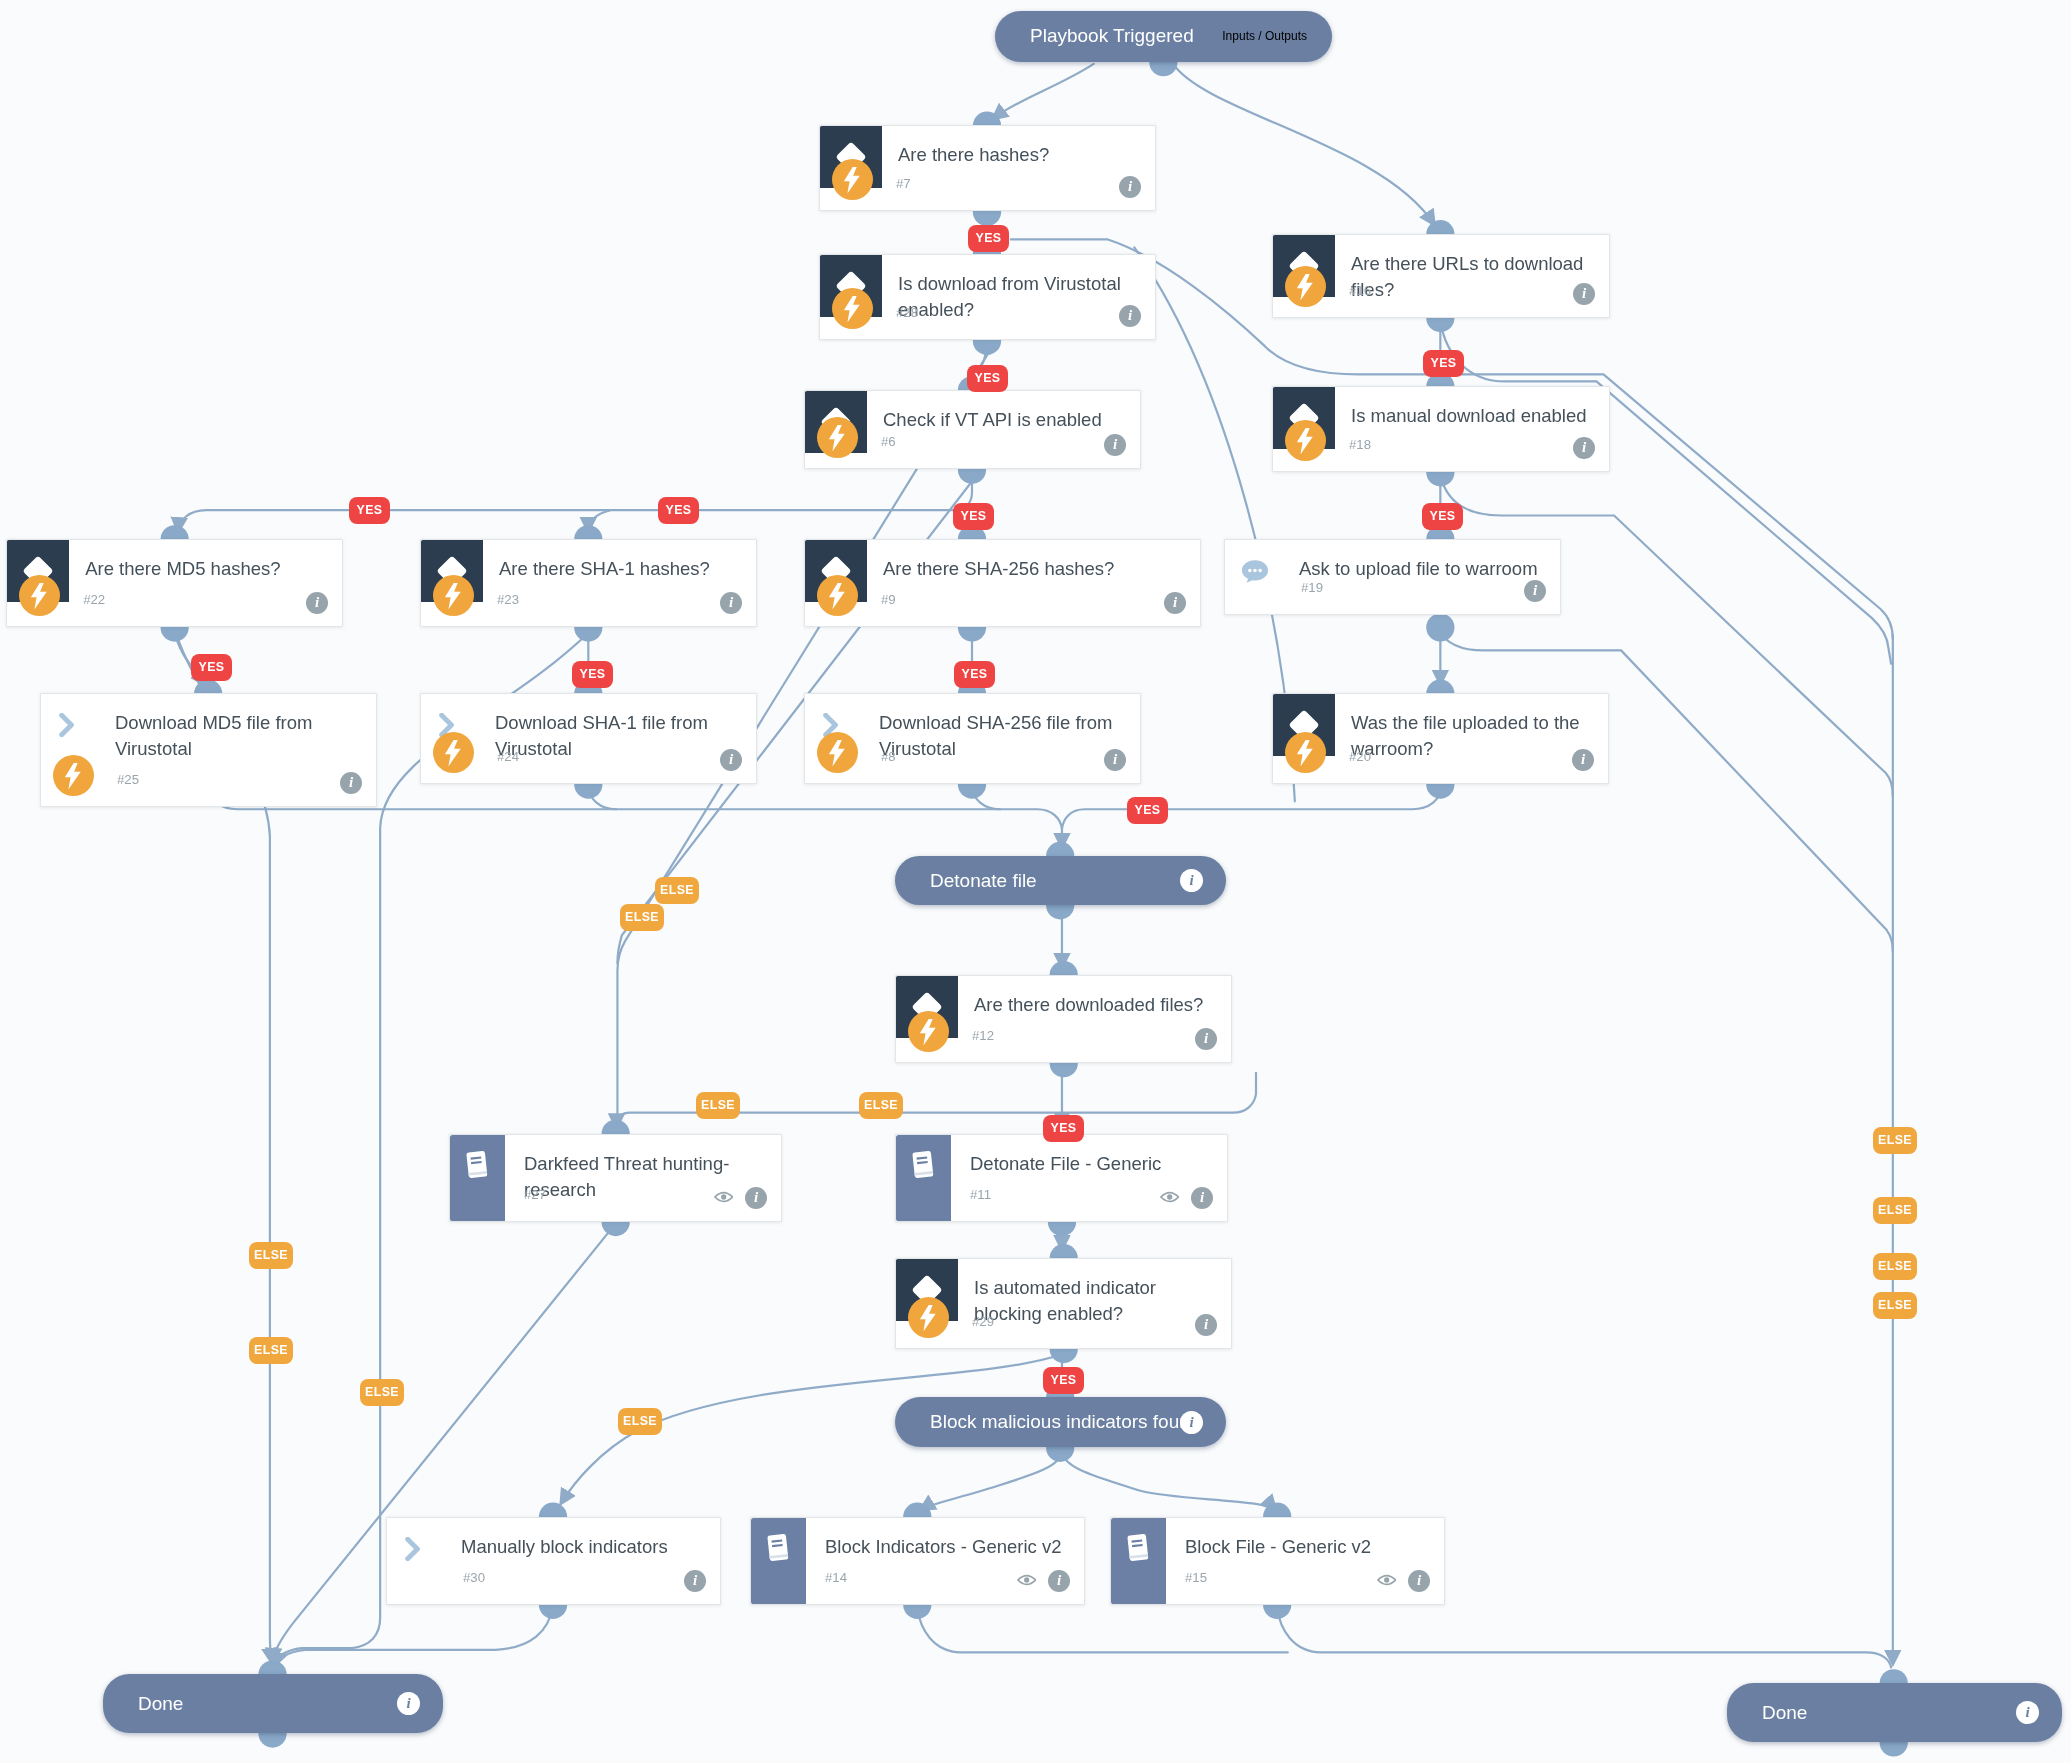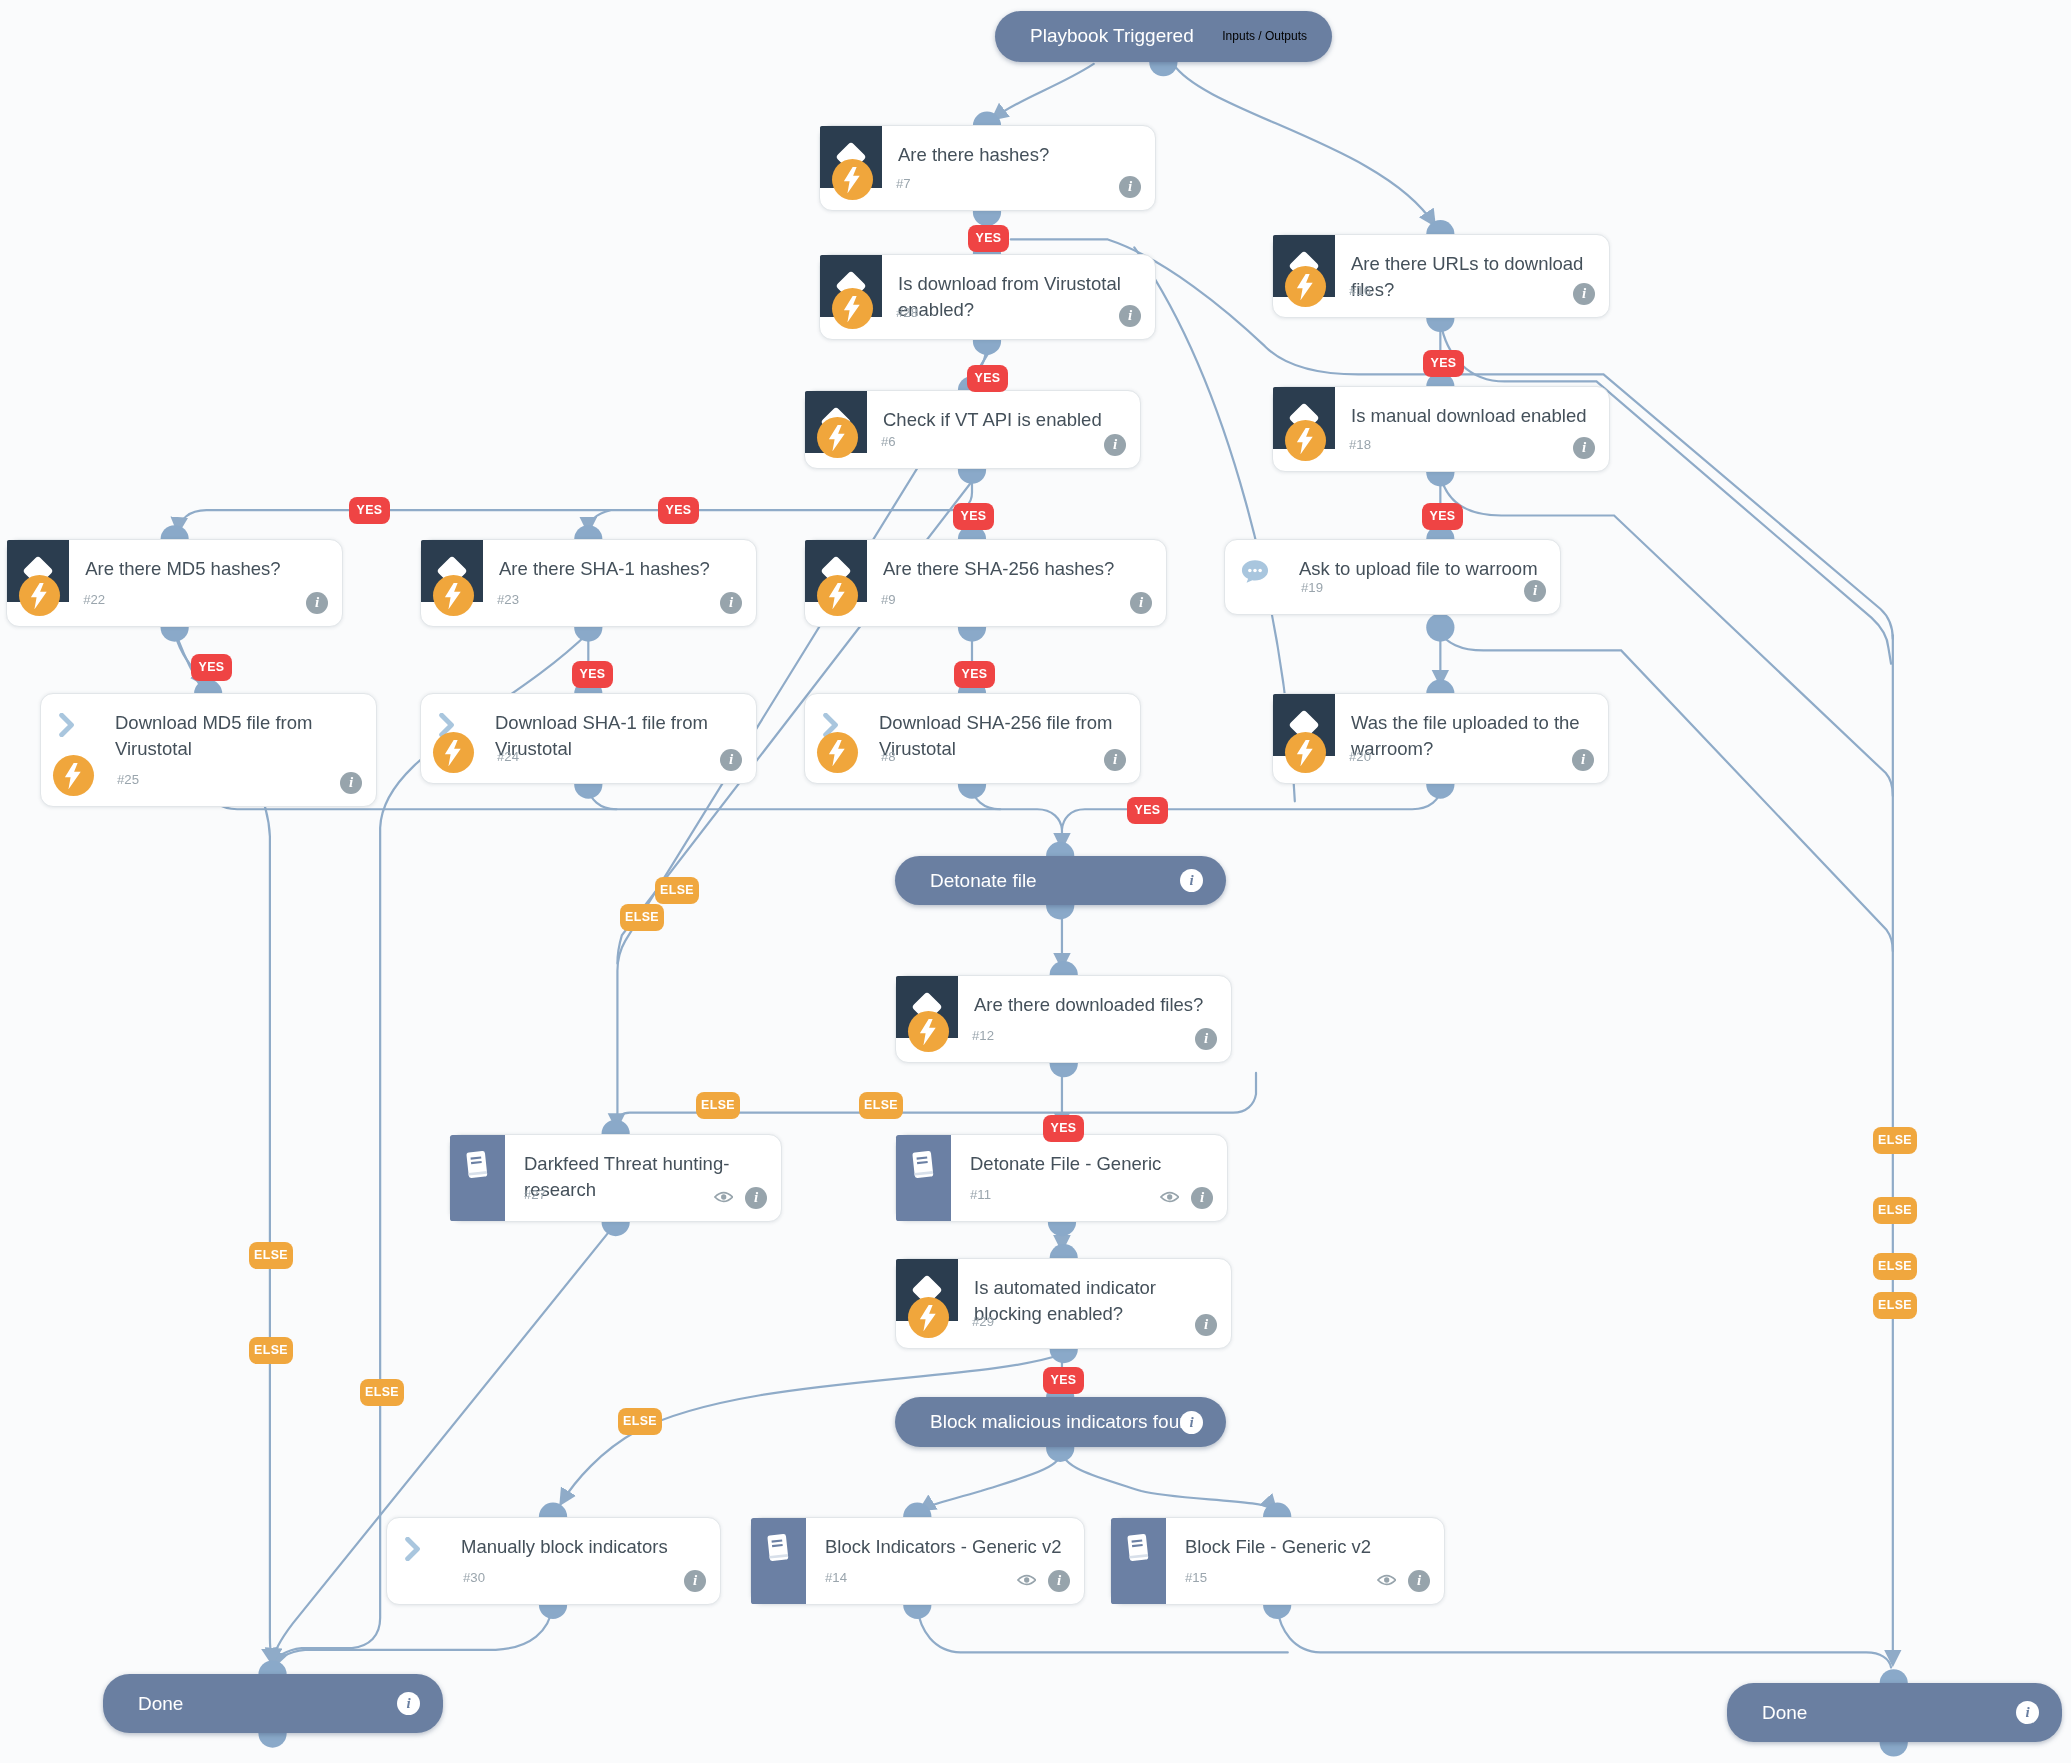--- a/index.html
+++ b/index.html
@@ -1,20 +1,20 @@
 <!DOCTYPE html>
 <html style="font-size:14px"><head>
 <meta charset="utf-8">
 <style>
   html,body{margin:0;padding:0;background:#fafbfc;font-family:"Liberation Sans",sans-serif;}
   #canvas{position:relative;width:2071px;height:1764px;background:#fafbfc;overflow:hidden;}
   #edges{position:absolute;left:0;top:0;z-index:1;}
 
   
-  .card{position:absolute;background:#ffffff;border:0.9px solid #e2e6e9;border-radius:13px;
+  .card{position:absolute;background:#ffffff;border:0.9px solid #e2e6e9;border-radius:1px;
         box-shadow:0 0.9px 3.5px rgba(40,60,80,.10);z-index:2;box-sizing:border-box;padding-left:8px;}
   .ttl{position:absolute;left:78px;top:16px;right:21px;font-size:18.5px;line-height:1.38;color:#44505a;}
   .sub .ttl,.task .ttl,.ask .ttl{left:74px;}
   .num{position:absolute;left:76px;bottom:19.4px;font-size:13.2px;color:#9aa5ad;}
   .cblock{position:absolute;left:0;top:0;width:62px;height:62px;background:#2b3d4f;border-radius:1.8px 0 0 0;
           display:flex;align-items:center;justify-content:center;}
   .dia{width:22px;height:22px;background:#ffffff;transform:rotate(45deg);border-radius:3.5px;}
   .bolt{position:absolute;left:11.5px;bottom:9.7px;width:41px;height:41px;border-radius:50%;
         background:#f0a63c;display:flex;align-items:center;justify-content:center;}
   .sbar{position:absolute;left:0;top:0;bottom:0;width:55px;background:#6b80a4;border-radius:2.6px 0 0 2.6px;
@@ -238,21 +238,21 @@
   <div class="ttl">Are there SHA-1 hashes?</div>
   <div class="bolt">
         <svg width="17.6" height="26.5" viewBox="0 0 20 30">
           <path d="M11 0 L1 16 H7.5 L5 30 L19 10 H11.5 L15.5 0 Z" fill="#fff"></path>
         </svg>
       </div>
   <div class="num">#23</div>
   <div class="info">i</div>
 </div>
 
-<div class="card cond" style="left:804px;top:539px;width:363px;height:88px">
+<div class="card cond" style="left:804px;top:539px;width:397px;height:88px">
   <div class="cblock">
         <i class="dia"></i>
       </div>
   <div class="ttl">Are there SHA-256 hashes?</div>
   <div class="bolt">
         <svg width="17.6" height="26.5" viewBox="0 0 20 30">
           <path d="M11 0 L1 16 H7.5 L5 30 L19 10 H11.5 L15.5 0 Z" fill="#fff"></path>
         </svg>
       </div>
   <div class="num">#9</div>

